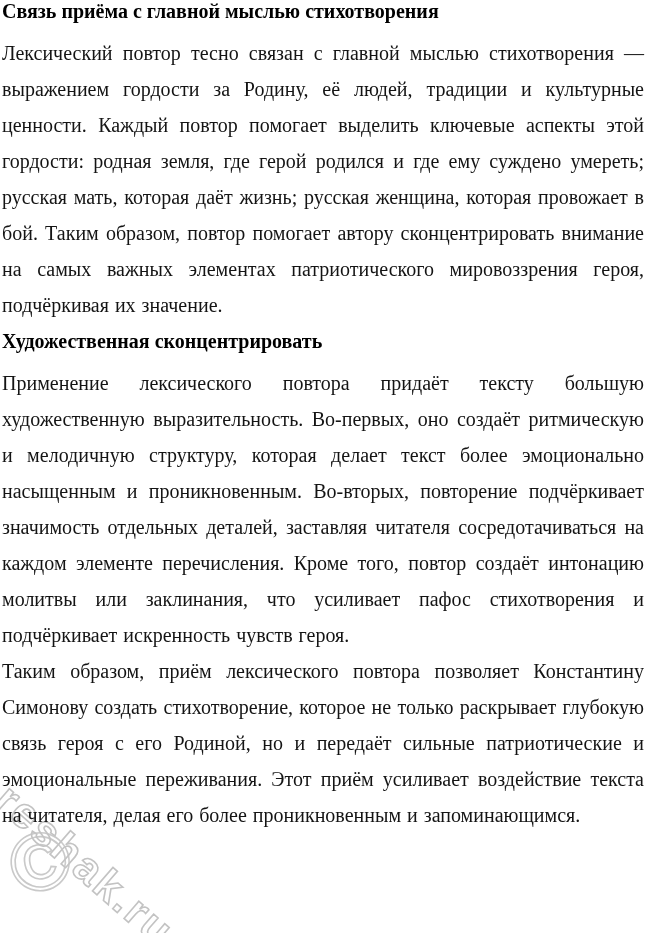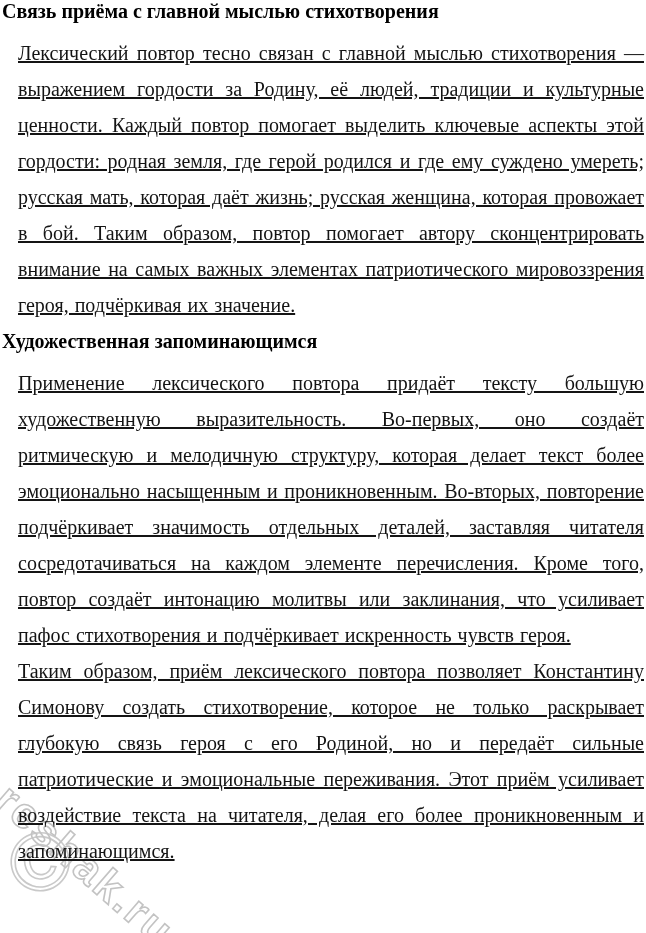--- a/index.html
+++ b/index.html
@@ -30,25 +30,24 @@
   .doc-heading {
     font-family: "Liberation Serif", "DejaVu Serif", serif;
     font-size: 20px;
     font-weight: 700;
     line-height: 36px;
     margin: 0 0 6px 0;
     text-align: left;
     color: #000000;
   }
   .doc-paragraph {
-    margin: 0 0 14px 16px;
+    margin: 0 0 14px 0;
     text-align: justify;
     text-align-last: left;
     word-spacing: 1px;
-    text-decoration: underline;
   }
   .doc-paragraph:last-child {
     margin-bottom: 0;
   }
   
   .watermark {
     position: absolute;
     left: 14px;
     top: 786px;
     width: 0;
@@ -89,21 +88,21 @@
 <body>
 
 <div class="page">
 
   <section class="doc-section">
     <h2 class="doc-heading">Связь приёма с главной мыслью стихотворения</h2>
     <p class="doc-paragraph">Лексический повтор тесно связан с главной мыслью стихотворения — выражением гордости за Родину, её людей, традиции и культурные ценности. Каждый повтор помогает выделить ключевые аспекты этой гордости: родная земля, где герой родился и где ему суждено умереть; русская мать, которая даёт жизнь; русская женщина, которая провожает в бой. Таким образом, повтор помогает автору сконцентрировать внимание на самых важных элементах патриотического мировоззрения героя, подчёркивая их значение.</p>
   </section>
 
   <section class="doc-section">
-    <h2 class="doc-heading">Художественная запоминающимся</h2>
+    <h2 class="doc-heading">Художественная сконцентрировать</h2>
     <p class="doc-paragraph">Применение лексического повтора придаёт тексту большую художественную выразительность. Во-первых, оно создаёт ритмическую и мелодичную структуру, которая делает текст более эмоционально насыщенным и проникновенным. Во-вторых, повторение подчёркивает значимость отдельных деталей, заставляя читателя сосредотачиваться на каждом элементе перечисления. Кроме того, повтор создаёт интонацию молитвы или заклинания, что усиливает пафос стихотворения и подчёркивает искренность чувств героя.</p>
   </section>
 
   <section class="doc-section">
     <p class="doc-paragraph">Таким образом, приём лексического повтора позволяет Константину Симонову создать стихотворение, которое не только раскрывает глубокую связь героя с его Родиной, но и передаёт сильные патриотические и эмоциональные переживания. Этот приём усиливает воздействие текста на читателя, делая его более проникновенным и запоминающимся.</p>
   </section>
 
   <div class="watermark">
     <span class="wm-copy">©</span>
     <span class="wm-text">reshak.ru</span>

